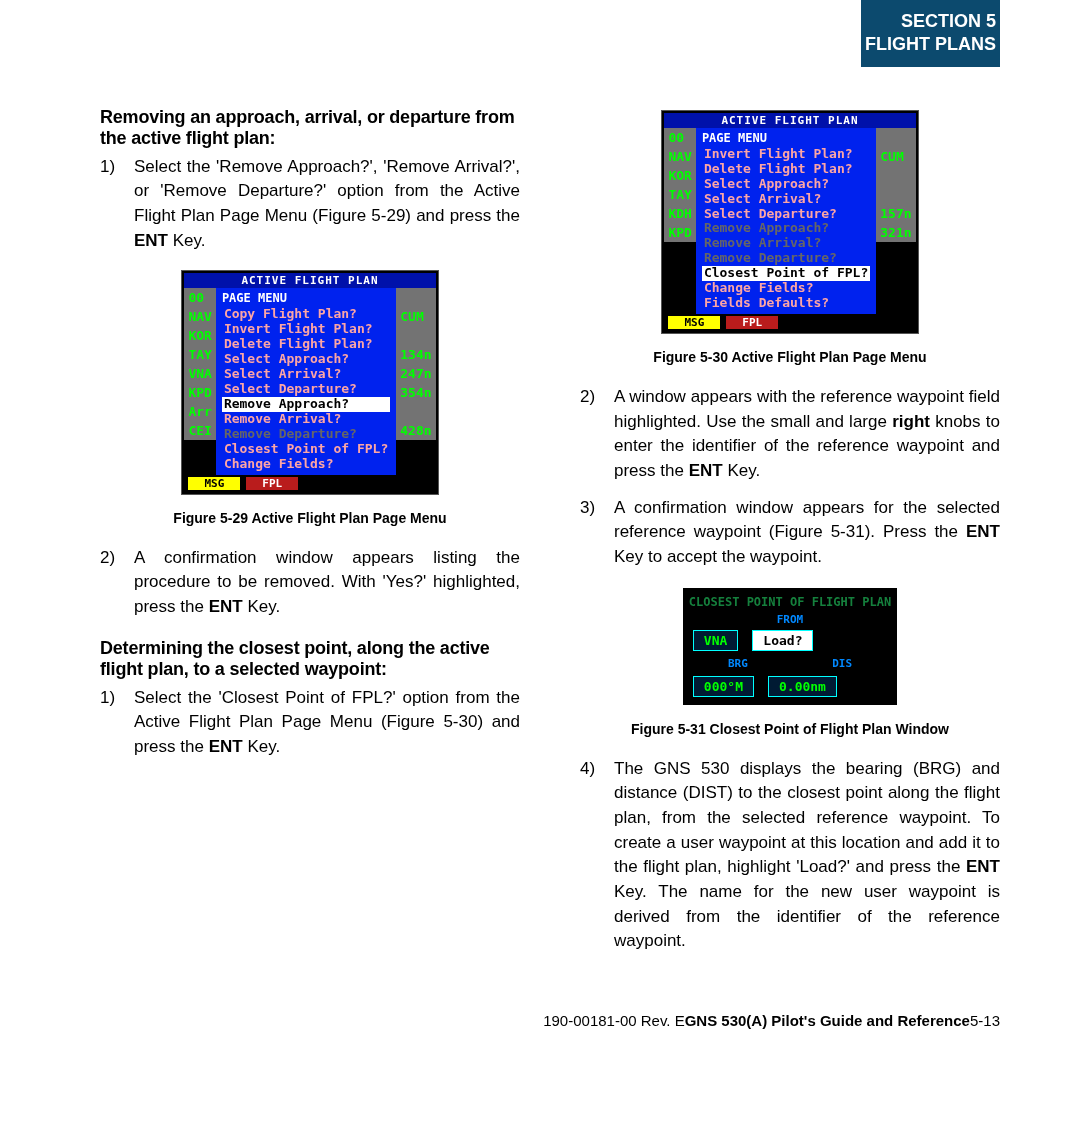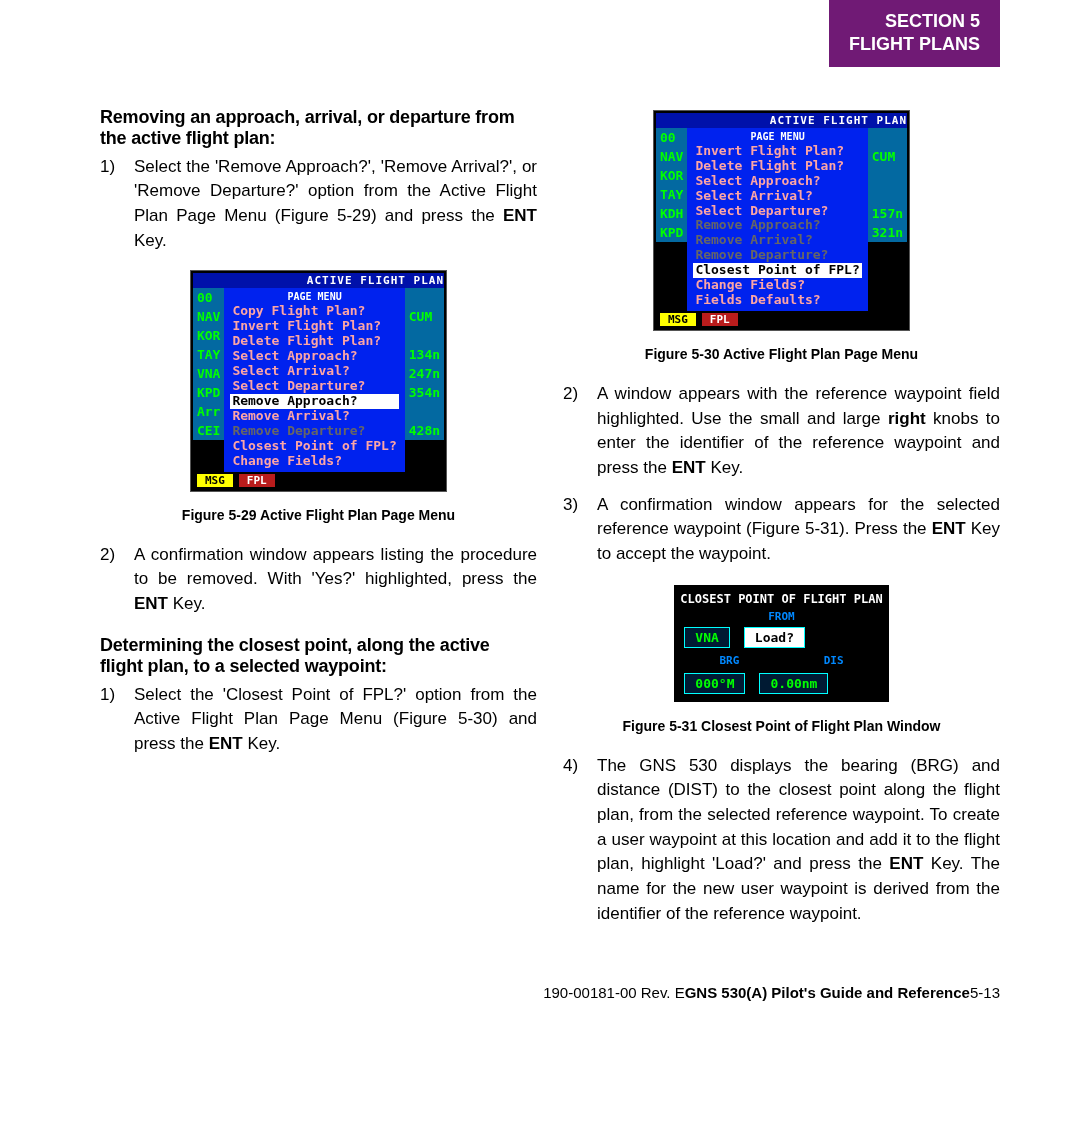--- a/index.html
+++ b/index.html
@@ -1,42 +1,42 @@
 <!DOCTYPE html>
 <html><head>
 <meta charset="utf-8">
 <style>
 body{margin:0;font-family:Arial,Helvetica,sans-serif;color:#000;background:#fff;width:1080px}
 .page{padding:0 80px 40px 100px;box-sizing:border-box}
 .header-bar{display:flex;justify-content:flex-end;margin-bottom:30px}
-.section-tag{background:#701a75;color:#fff;font-weight:bold;padding:10px 20px;text-align:right;font-size:18px;line-height:1.3}
-.columns{display:flex;gap:26px}
+.section-tag{background:#0c4a6e;color:#fff;font-weight:bold;padding:10px 4px;text-align:right;font-size:18px;line-height:1.3}
+.columns{display:flex;gap:60px}
 .col{flex:1}
 .subhead{font-weight:bold;font-size:18px;margin:10px 0 6px;letter-spacing:-0.2px}
 ol.steps{list-style:none;padding:0;margin:0 0 18px}
 ol.steps li{display:flex;margin-bottom:12px;font-size:17px;line-height:1.45;text-align:justify}
 ol.steps li .num{width:34px;flex-shrink:0}
 ol.steps li .txt{flex:1}
 ol.steps li .txt b{font-weight:bold}
 .figure-wrap{text-align:center;margin:14px 0 20px}
 .fig-caption{font-weight:bold;font-size:14px;margin-top:16px}
 .gns{display:inline-block;border:2px solid #000;background:#000;text-align:left;font-family:monospace;font-size:13px;font-weight:bold;box-shadow:0 0 0 1px #555}
-.gns .scr-top{background:#0011aa;color:#fff;font-size:11px;text-align:right;padding:1px 0;letter-spacing:1px}
+.gns .scr-top{background:#0011aa;color:#fff;font-size:11px;text-align:center;padding:1px 0;letter-spacing:1px}
 .gns .row{display:flex}
-.gns .bg{background:#0369a1;color:#0f0;padding:2px 4px}
+.gns .bg{background:#737373;color:#0f0;padding:2px 4px}
 .gns .menu{background:#0022ee;color:#fff;padding:3px 6px;min-width:160px}
-.gns .menu .menu-title{color:#fff;text-align:center;font-size:10px;margin-bottom:2px}
+.gns .menu .menu-title{color:#fff;text-align:left;font-size:12px;margin-bottom:2px}
 .gns .menu .item{padding:0 2px;white-space:nowrap;color:#fca5a5;font-size:13px;line-height:1.15}
 .gns .menu .item.sel{background:#fff;color:#000}
 .gns .menu .item.dim{color:#666}
 .gns .bar{background:#000;color:#000;display:flex;gap:6px;padding:2px 4px;font-size:11px}
-.gns .bar span{background:#ff0;color:#000;padding:0 8px}
+.gns .bar span{background:#ff0;color:#000;padding:0 16px}
 .gns .bar span.blue{background:#b91c1c;color:#fff}
 .cpfp{display:inline-block;background:#000;border:2px solid #000;padding:4px;font-family:monospace;font-size:13px;font-weight:bold;color:#0ff}
-.cpfp .title{color:#ffffff;text-align:right;font-size:12px;line-height:1.1;padding:2px 0}
+.cpfp .title{color:#15803d;text-align:right;font-size:12px;line-height:1.1;padding:2px 0}
 .cpfp .lbl{color:#08f;font-size:11px;padding:2px 4px}
 .cpfp .vrow{display:flex;gap:14px;padding:2px 4px}
 .cpfp .box{border:1px solid #0ff;background:#001a33;color:#0f0;padding:2px 10px}
 .cpfp .box.sel{background:#fff;color:#000}
 .footer{position:relative;margin-top:40px;font-size:15px;display:flex;justify-content:flex-end;align-items:baseline}
 .footer .mid{font-weight:bold}
 </style>
 </head>
 <body>
 

